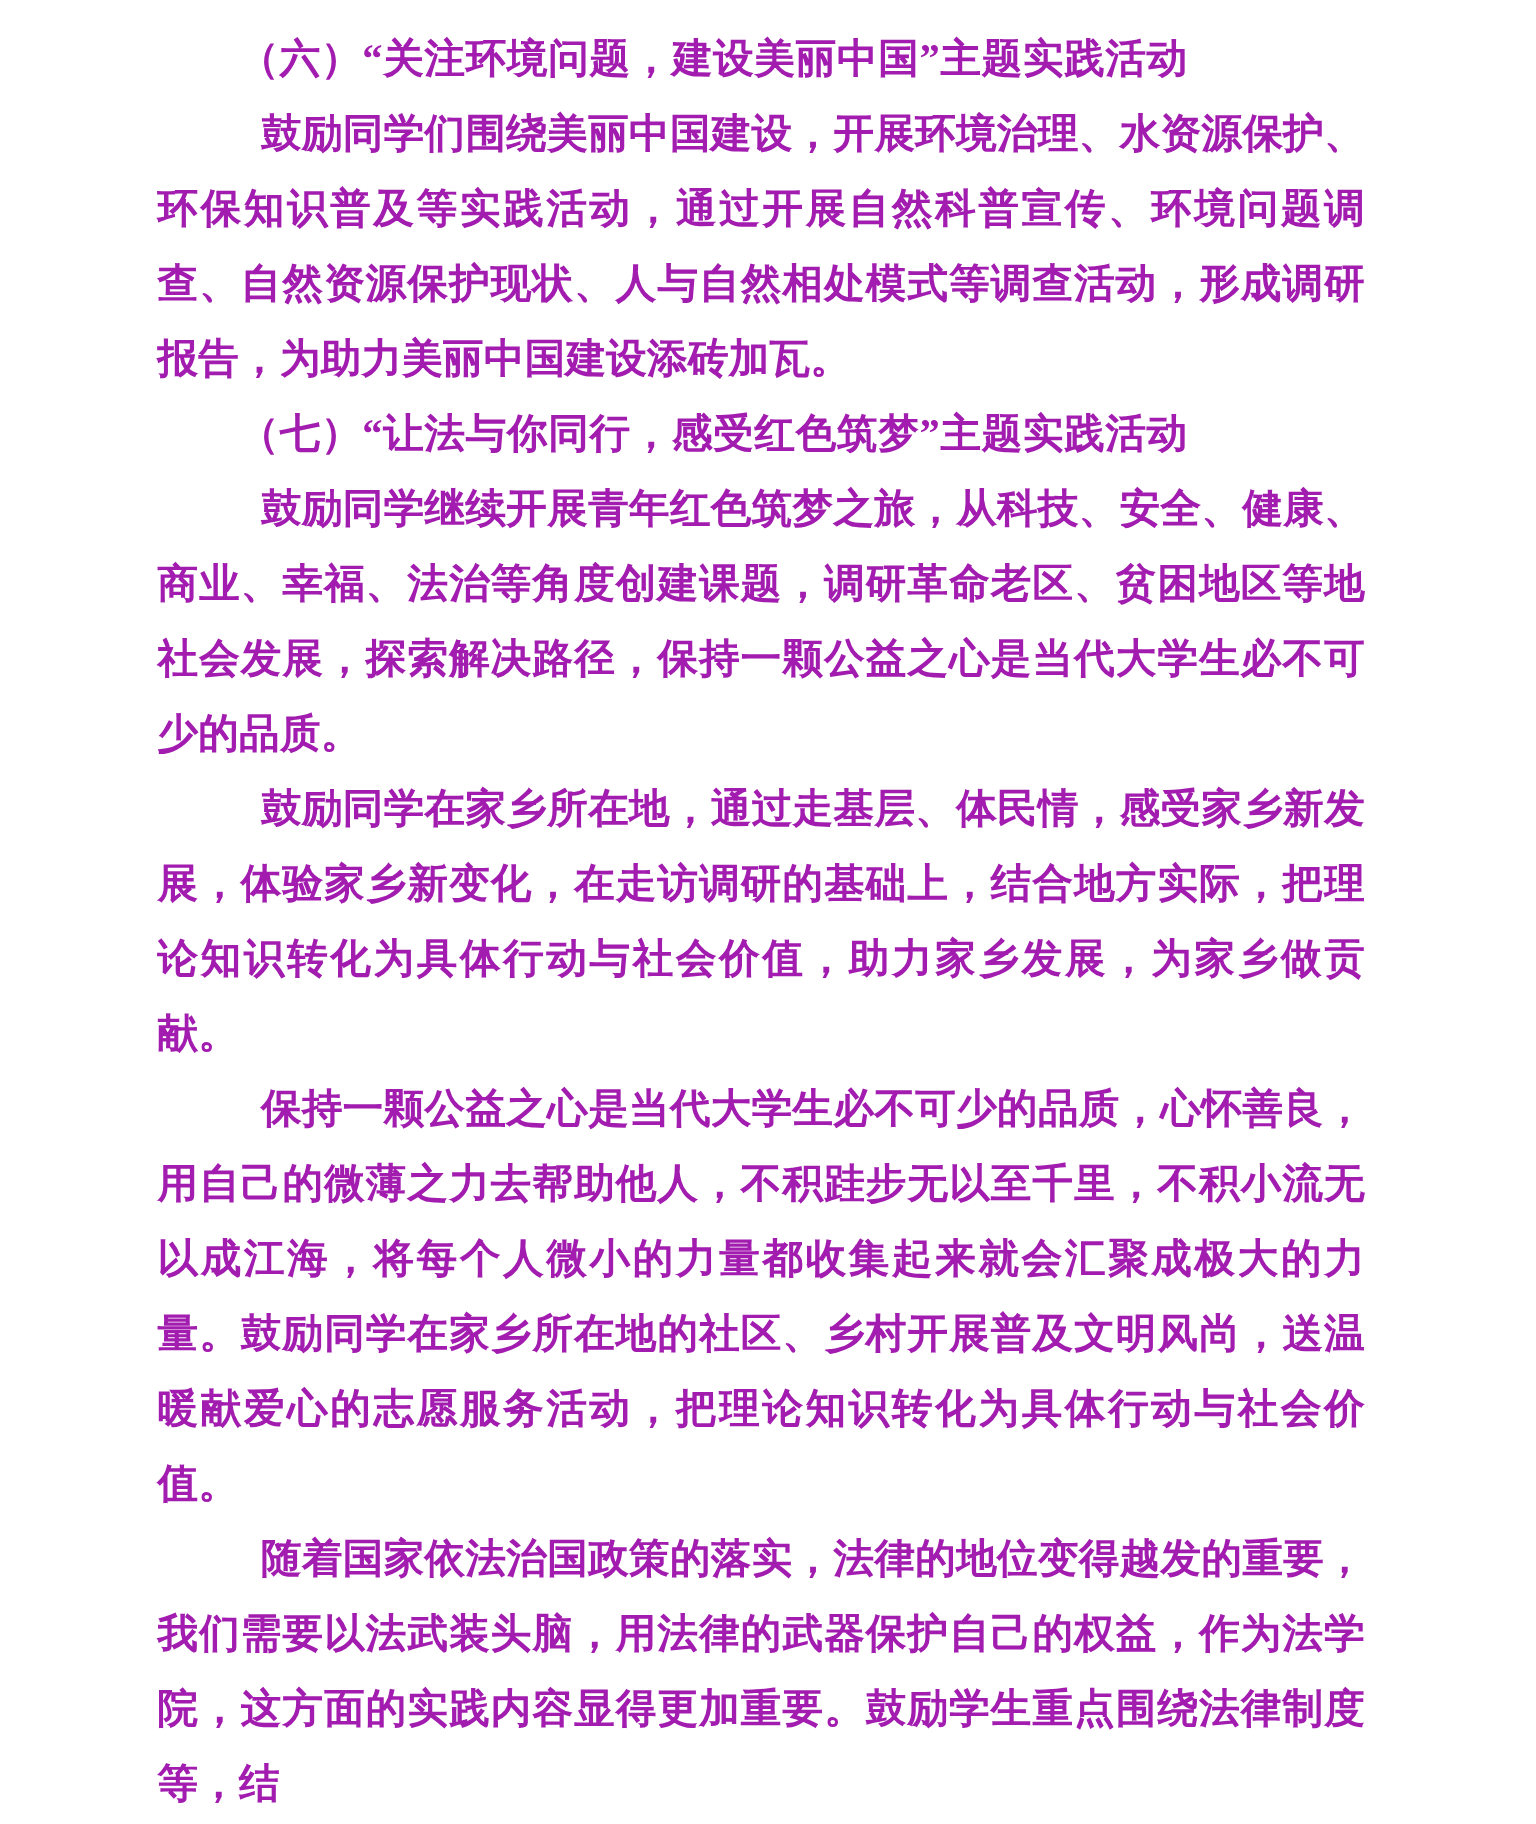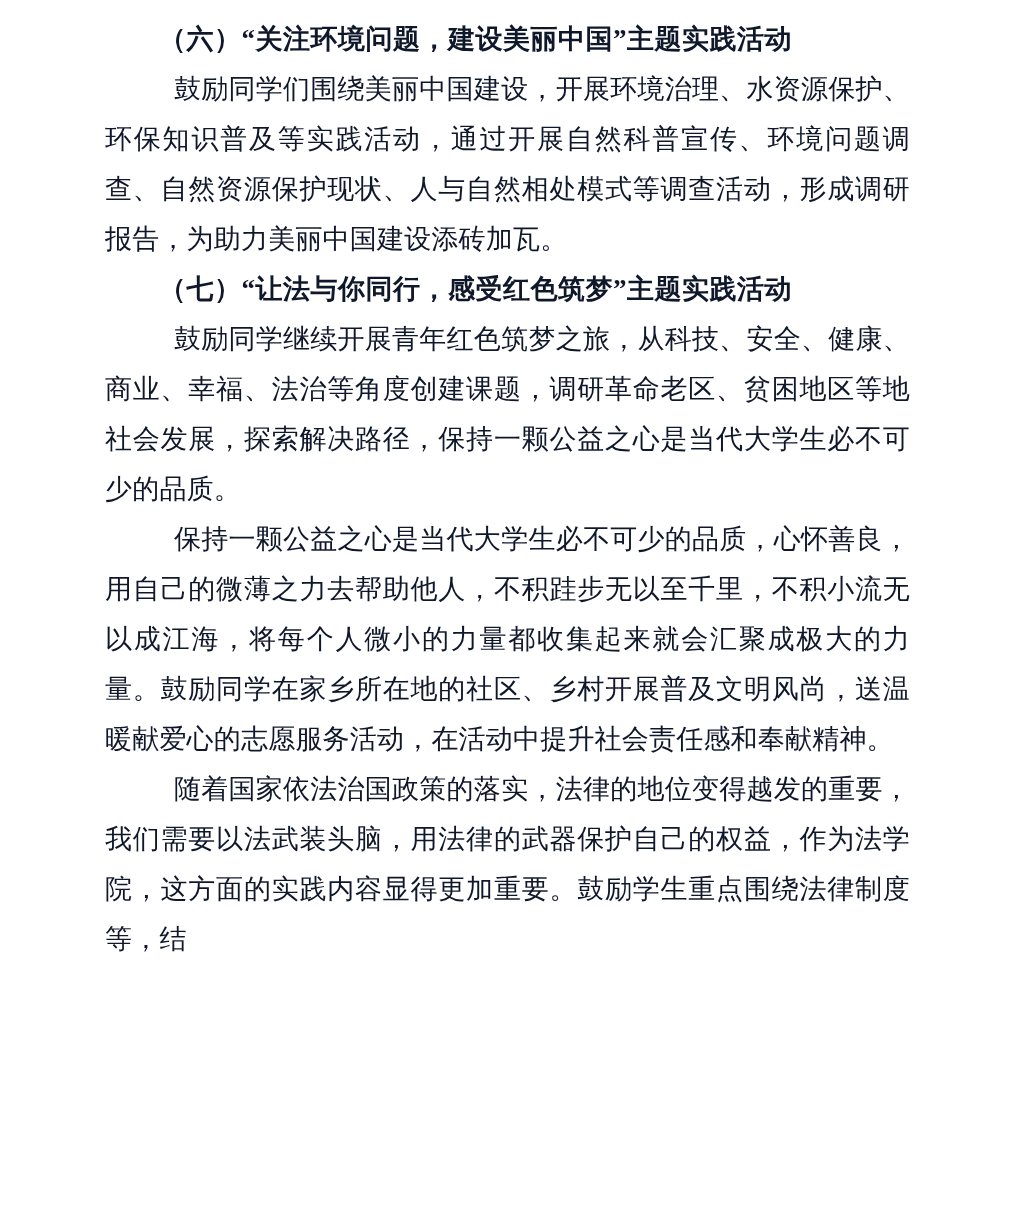--- a/index.html
+++ b/index.html
@@ -9,41 +9,41 @@
   }
   .page {
     position: relative;
     width: 1024px;
     height: 1216px;
     background: #ffffff;
     overflow: hidden;
     box-sizing: border-box;
     padding: 14px 114px 0 105px;
     font-family: "Liberation Serif", "DejaVu Serif", serif;
-    color: #0f172a;
+    color: #a21caf;
   }
   .doc-body {
     width: 805px;
     text-align: justify;
     text-justify: inter-ideograph;
   }
   .section-heading {
     margin: 0;
     font-size: 27px;
     line-height: 50px;
     font-weight: bold;
     text-indent: 54px;
     letter-spacing: 0.5px;
     white-space: nowrap;
   }
   .paragraph {
     margin: 0;
     font-size: 27px;
     line-height: 50px;
-    font-weight: normal;
+    font-weight: bold;
     text-indent: 69px;
     letter-spacing: 0.2px;
   }
 </style>
 </head>
 <body>
 
 <div class="page">
   <div class="doc-body">
 
@@ -51,24 +51,25 @@
       <h3 class="section-heading">（六）“关注环境问题，建设美丽中国”主题实践活动</h3>
       <p class="paragraph">鼓励同学们围绕美丽中国建设，开展环境治理、水资源保护、环保知识普及等实践活动，通过开展自然科普宣传、环境问题调查、自然资源保护现状、人与自然相处模式等调查活动，形成调研报告，为助力美丽中国建设添砖加瓦。</p>
     </section>
 
     <section>
       <h3 class="section-heading">（七）“让法与你同行，感受红色筑梦”主题实践活动</h3>
       <p class="paragraph">鼓励同学继续开展青年红色筑梦之旅，从科技、安全、健康、商业、幸福、法治等角度创建课题，调研革命老区、贫困地区等地社会发展，探索解决路径，保持一颗公益之心是当代大学生必不可少的品质。</p>
     </section>
 
     <section>
+      <p class="paragraph">鼓励同学在家乡所在地，通过走基层、体民情，感受家乡新发展，体验家乡新变化，在走访调研的基础上，结合地方实际，把理论知识转化为具体行动与社会价值，助力家乡发展，为家乡做贡献。</p>
     </section>
 
     <section>
-      <p class="paragraph">保持一颗公益之心是当代大学生必不可少的品质，心怀善良，用自己的微薄之力去帮助他人，不积跬步无以至千里，不积小流无以成江海，将每个人微小的力量都收集起来就会汇聚成极大的力量。鼓励同学在家乡所在地的社区、乡村开展普及文明风尚，送温暖献爱心的志愿服务活动，在活动中提升社会责任感和奉献精神。</p>
+      <p class="paragraph">保持一颗公益之心是当代大学生必不可少的品质，心怀善良，用自己的微薄之力去帮助他人，不积跬步无以至千里，不积小流无以成江海，将每个人微小的力量都收集起来就会汇聚成极大的力量。鼓励同学在家乡所在地的社区、乡村开展普及文明风尚，送温暖献爱心的志愿服务活动，把理论知识转化为具体行动与社会价值。</p>
     </section>
 
     <section>
       <p class="paragraph">随着国家依法治国政策的落实，法律的地位变得越发的重要，我们需要以法武装头脑，用法律的武器保护自己的权益，作为法学院，这方面的实践内容显得更加重要。鼓励学生重点围绕法律制度等，结</p>
     </section>
 
   </div>
 </div>
 
 </body></html>

